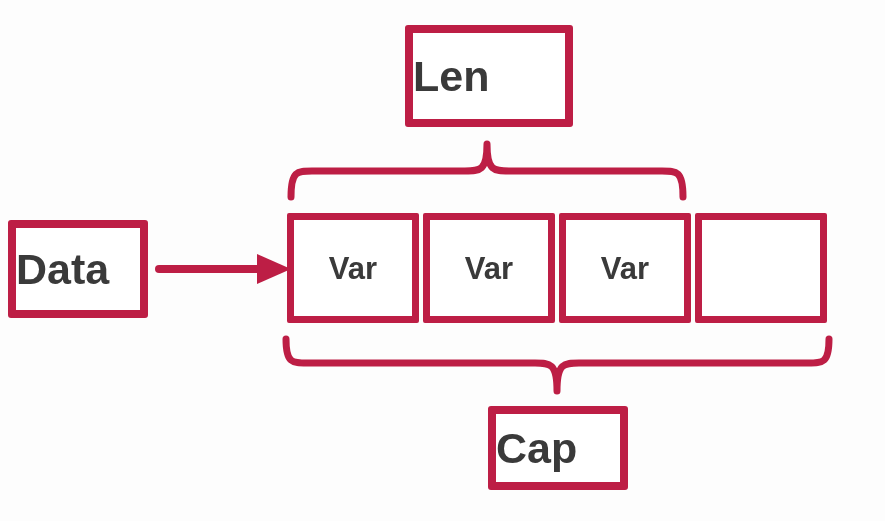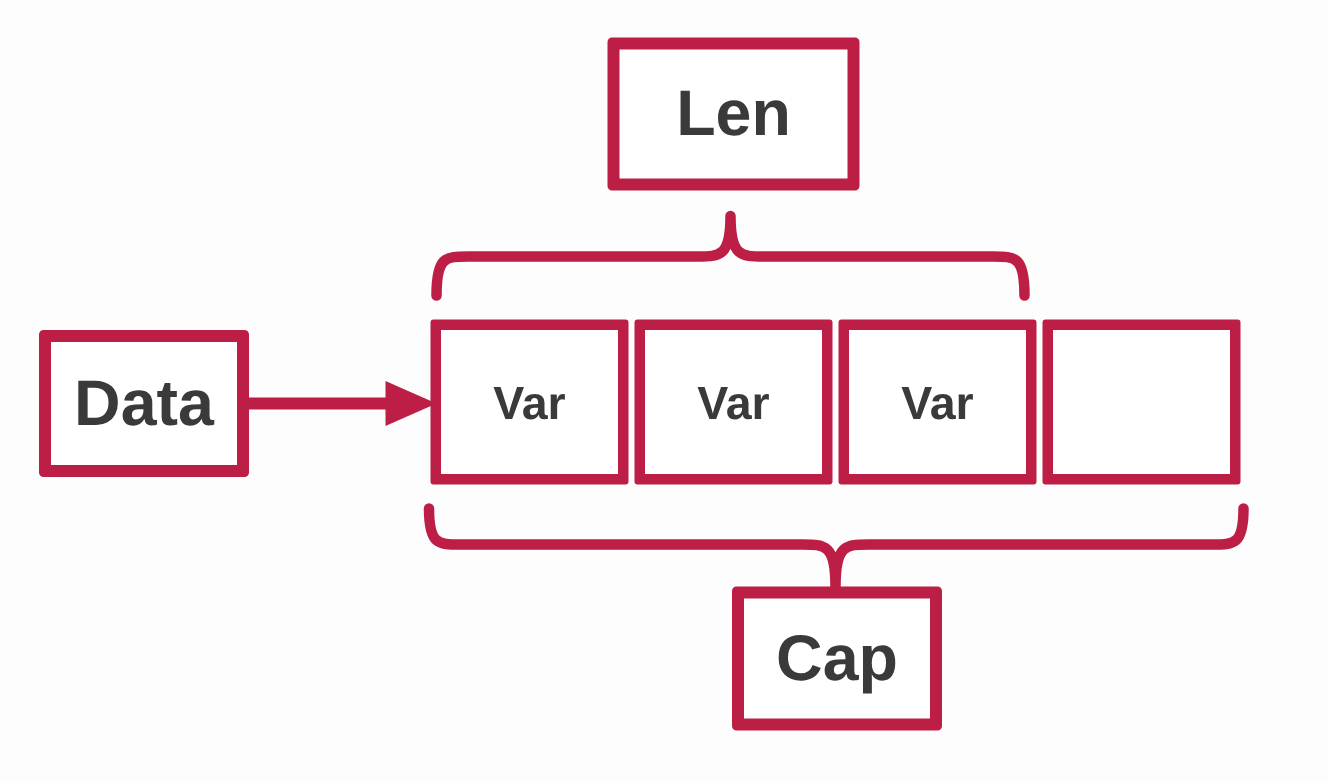--- a/index.html
+++ b/index.html
@@ -29,29 +29,29 @@
     pointer-events: none;
   }
   .box {
     position: absolute;
     box-sizing: border-box;
     border: 8px solid var(--accent);
     border-radius: 3px;
     background: #ffffff;
     display: flex;
     align-items: center;
-    justify-content: center;
+    justify-content: flex-start;
     color: var(--text);
     font-weight: 700;
     font-size: 43px;
     line-height: 1;
   }
   .box-len  { left: 405px; top: 25px;  width: 168px; height: 102px; }
-  .box-data { left: 26px;  top: 220px; width: 140px; height: 98px; }
-  .box-cap  { left: 488px; top: 391px; width: 140px; height: 96px; }
+  .box-data { left: 8px;  top: 220px; width: 140px; height: 98px; }
+  .box-cap  { left: 488px; top: 406px; width: 140px; height: 84px; }
   .array {
     position: absolute;
     left: 287px;
     top: 213px;
     width: 540px;
     height: 110px;
     display: flex;
     gap: 4px;
   }
   .cell {

